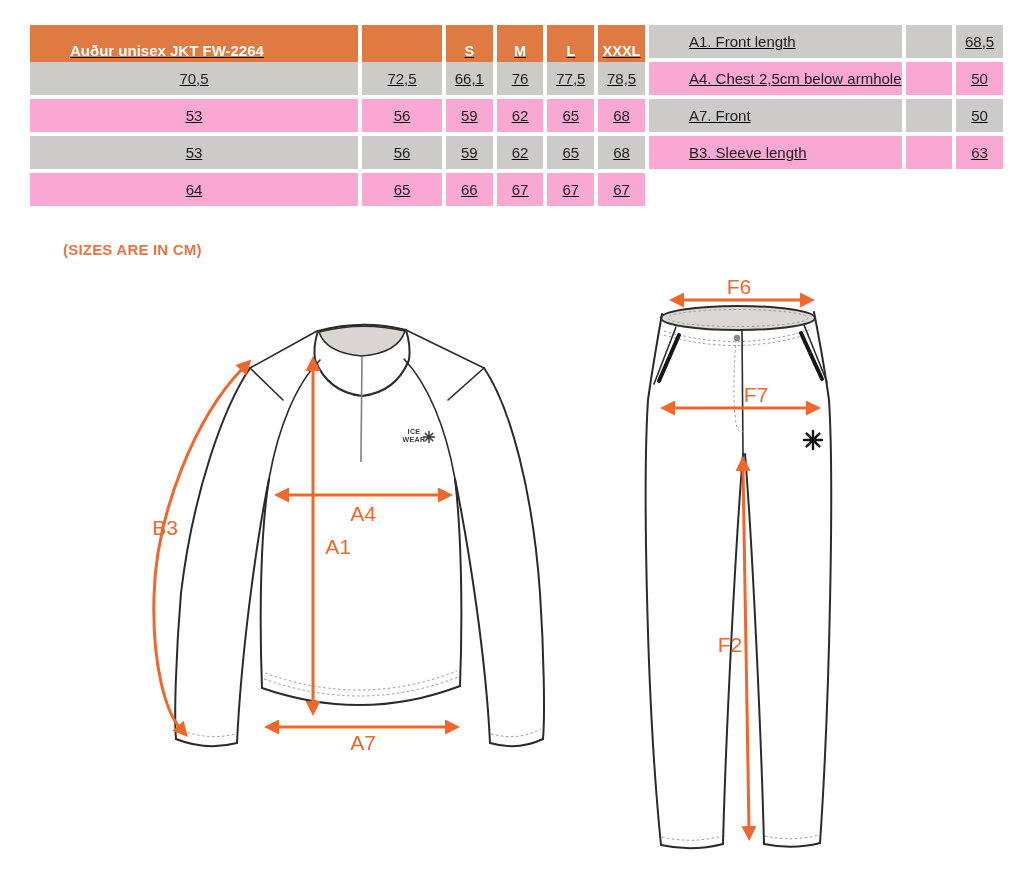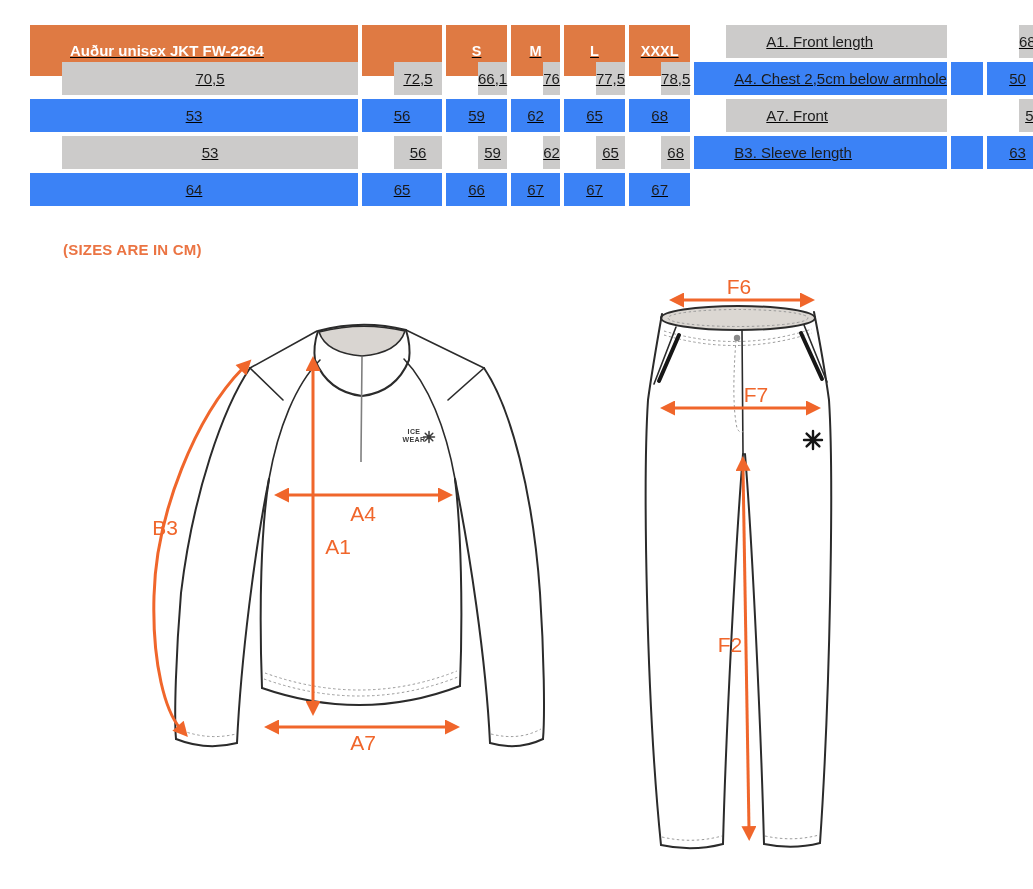--- a/index.html
+++ b/index.html
@@ -16,22 +16,22 @@
   .cell{
     display:flex;align-items:center;justify-content:center;
     font-size:15px;color:#1c1c1c;white-space:nowrap;
   }
   .cell.head{
     height:51px;background:#DF7A43;color:#ffffff;
     font-weight:bold;font-size:14.5px;
   }
   .cell.label{justify-content:flex-start;padding-left:40px;}
   .cell.title{font-size:15px;}
-  .row-a{background:#CCCBCA;margin-left:32px;}
-  .row-b{background:#3b82f6;}
+  .row-a{background:#CCCBCA;}
+  .row-b{background:#f9a8d4;}
   
   .sizes-note{
     position:absolute;left:63px;top:241px;
     color:#EB7443;font-weight:bold;font-size:15px;letter-spacing:.2px;
   }
   
   .jacket-svg{position:absolute;left:128px;top:298px;}
   .pants-svg{position:absolute;left:618px;top:278px;}
   .outline{fill:none;stroke:#2b2b2b;stroke-width:2;stroke-linecap:round;stroke-linejoin:round;}
   .thin{stroke-width:1.6;}

